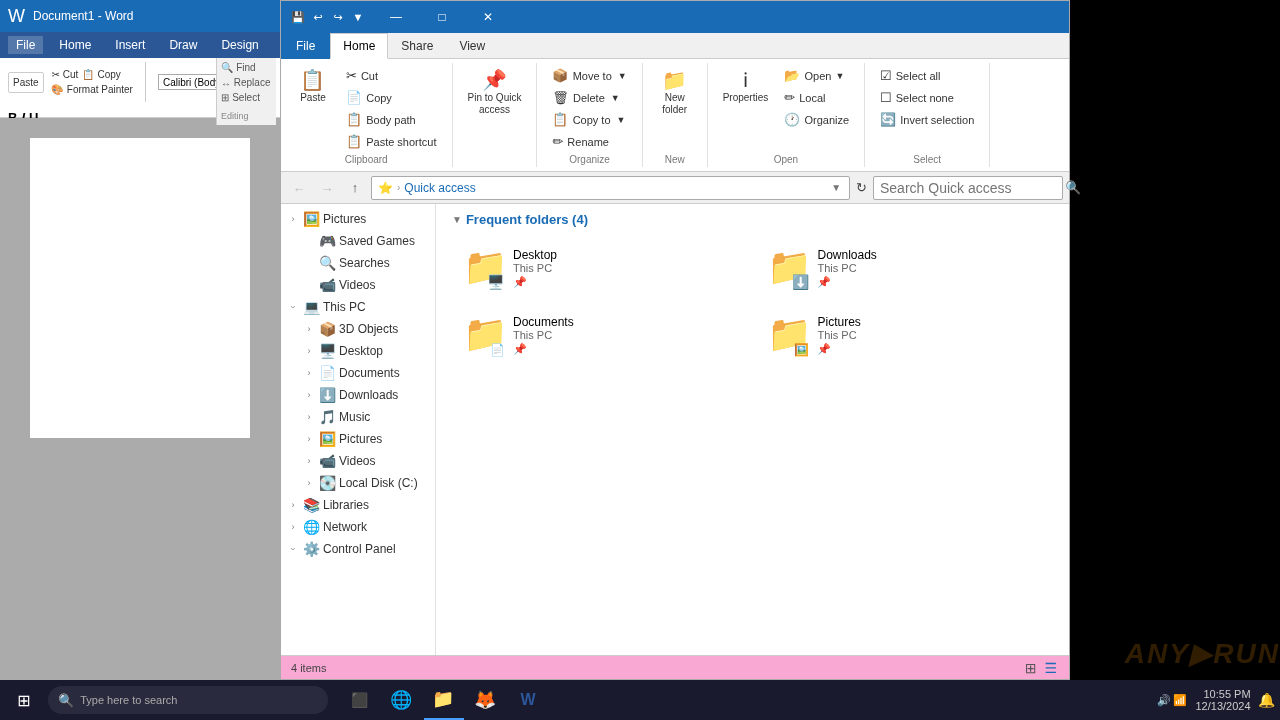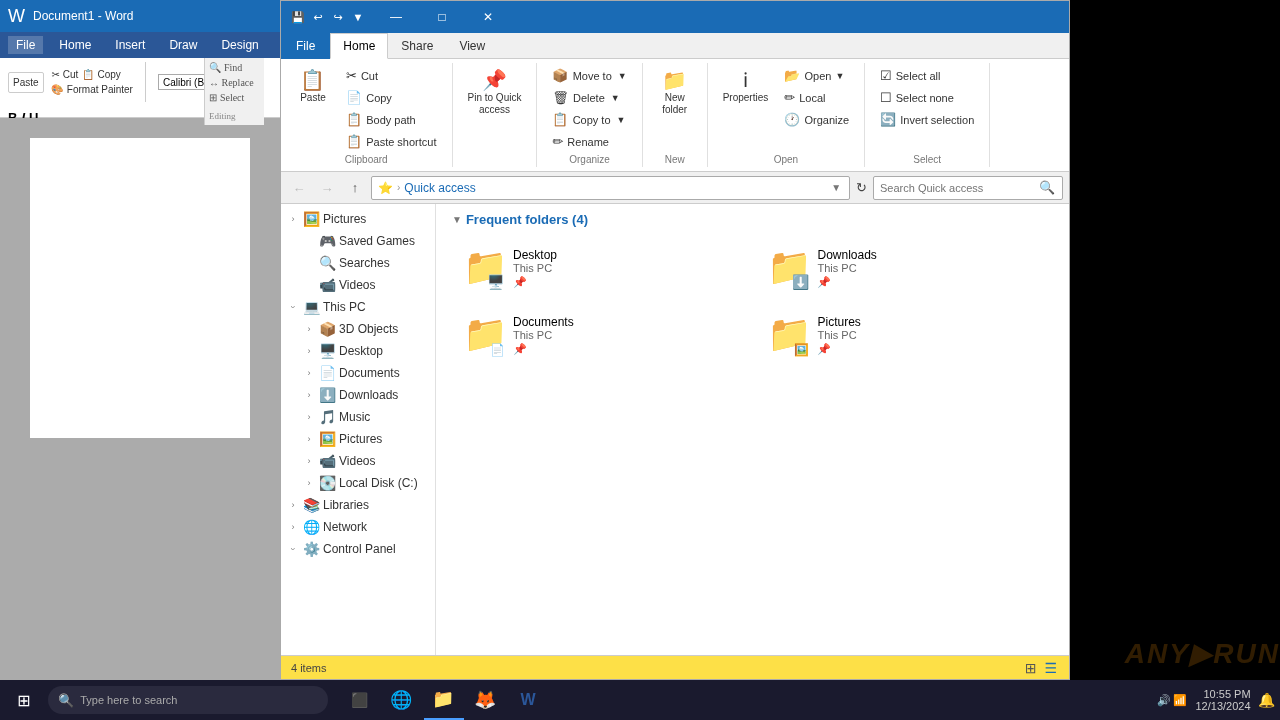--- a/index.html
+++ b/index.html
@@ -154,21 +154,21 @@
       display: flex; align-items: center;
       background: #fff;
       border: 1px solid #aaa;
       border-radius: 2px;
       height: 24px;
       padding: 0 6px;
       width: 190px;
       gap: 4px;
     }
     .search-input {
-      border: none; outline: none; font-size: 11px; color: #666; flex: 1; background: transparent;
+      border: none; outline: none; font-size: 14px; color: #666; flex: 1; background: transparent;
     }
     .search-icon-btn { font-size: 13px; color: #555; cursor: pointer; }
 
     
     .main-area {
       display: flex;
       flex: 1;
       overflow: hidden;
     }
 
@@ -231,21 +231,21 @@
       font-size: 16px; line-height: 1;
     }
     .folder-info { display: flex; flex-direction: column; }
     .folder-name { font-size: 12px; font-weight: 500; color: #000; }
     .folder-subtitle { font-size: 11px; color: #666; }
     .folder-pin { font-size: 11px; color: #999; margin-top: 2px; }
 
     
     .status-bar {
       display: flex; align-items: center; justify-content: space-between;
-      background: #fde047;
+      background: #f9a8d4;
       border-top: 1px solid #ccc;
       height: 24px;
       padding: 0 10px;
     }
     .status-text { font-size: 11px; color: #444; }
     .view-btns { display: flex; gap: 4px; }
     .view-btn { font-size: 14px; cursor: pointer; color: #555; padding: 2px; }
     .view-btn.active { color: #1a6bb5; }
 
     
@@ -352,21 +352,21 @@
         <span style="font-weight:bold;">B</span>
         <span style="font-style:italic;">I</span>
         <span style="text-decoration:underline;">U</span>
       </div>
     </div>
   </div>
   <div class="word-content">
     <div class="word-page"></div>
   </div>
 
-  <div style="position:absolute;right:16px;top:58px;width:60px;background:#f0f0f0;border-left:1px solid #ccc;padding:4px;font-size:10px;font-family:Liberation Serif, serif;">
+  <div style="position:absolute;right:4px;top:58px;width:60px;background:#f0f0f0;border-left:1px solid #ccc;padding:4px;font-size:10px;">
     <div style="margin-bottom:4px;color:#555;">🔍 Find</div>
     <div style="margin-bottom:4px;color:#555;">↔ Replace</div>
     <div style="margin-bottom:4px;color:#555;">⊞ Select</div>
     <div style="margin-top:8px;font-size:9px;color:#888;">Editing</div>
   </div>
 </div>
 
 <div class="window">
 
   <div class="title-bar">

